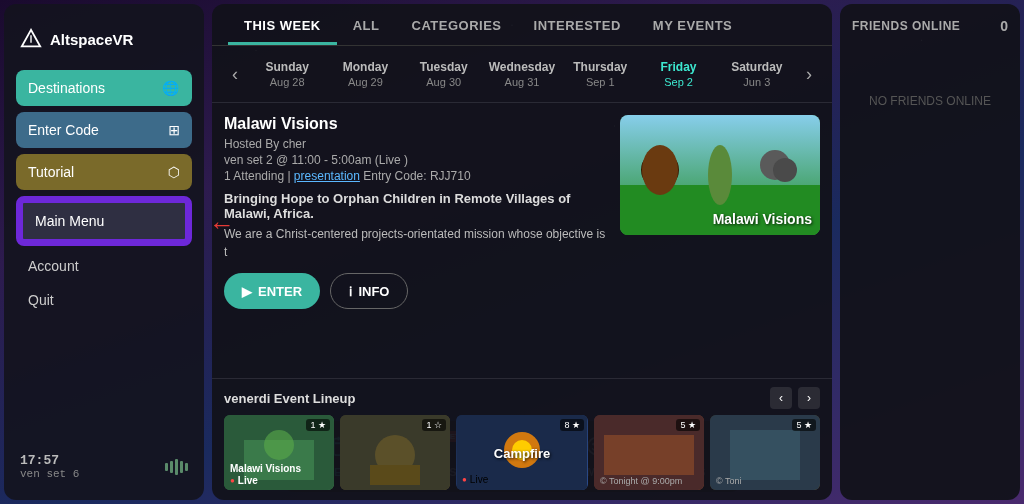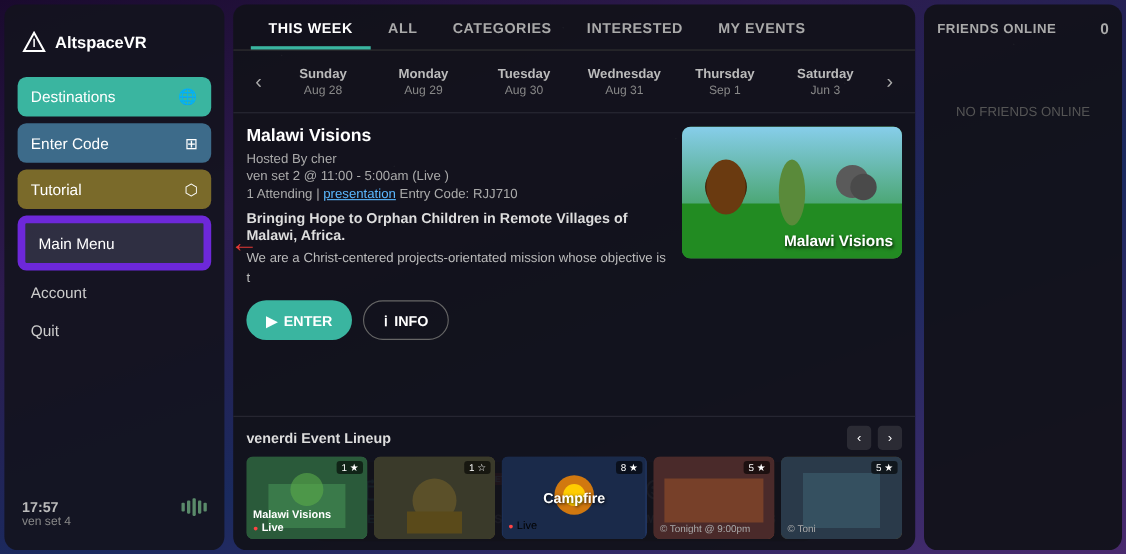--- a/index.html
+++ b/index.html
@@ -94,22 +94,23 @@
       font-size: 14px;
       cursor: pointer;
     }
 
     .sidebar-bottom {
       margin-top: auto;
       color: #aaa;
       font-size: 11px;
       padding: 4px 4px;
       display: flex;
-      align-items: flex-start;
+      align-items: center;
       justify-content: space-between;
+      font-family: Liberation Mono, monospace;
     }
 
     
     .main-panel {
       flex: 1;
       background: rgba(18, 18, 26, 0.95);
       border-radius: 12px;
       display: flex;
       flex-direction: column;
       overflow: hidden;
@@ -539,21 +540,21 @@
       <span>Account</span>
     </div>
 
     <div class="sidebar-text-link">
       <span>Quit</span>
     </div>
 
     <div class="sidebar-bottom">
       <div>
         <div style="font-size:13px; color:#bbb; font-weight:600;">17:57</div>
-        <div style="font-size:11px; color:#888;">ven set 4</div>
+        <div style="font-size:11px; color:#888;">ven set 6</div>
       </div>
       <div class="volume-icon">
         <div class="vol-bar" style="height:8px;"></div>
         <div class="vol-bar" style="height:12px;"></div>
         <div class="vol-bar" style="height:16px;"></div>
         <div class="vol-bar" style="height:12px;"></div>
         <div class="vol-bar" style="height:8px;"></div>
       </div>
     </div>
   </div>
@@ -592,20 +593,24 @@
         <span class="day-name">Tuesday</span>
         <span class="day-num">Aug 30</span>
       </div>
       <div class="cal-day">
         <span class="day-name">Wednesday</span>
         <span class="day-num">Aug 31</span>
       </div>
       <div class="cal-day">
         <span class="day-name">Thursday</span>
         <span class="day-num">Sep 1</span>
+      </div>
+      <div class="cal-day active">
+        <span class="day-name">Friday</span>
+        <span class="day-num">Sep 2</span>
       </div>
       <div class="cal-day">
         <span class="day-name">Saturday</span>
         <span class="day-num">Jun 3</span>
       </div>
       <span class="cal-nav">›</span>
     </div>
 
     <div class="event-area">
       <div class="event-info">

